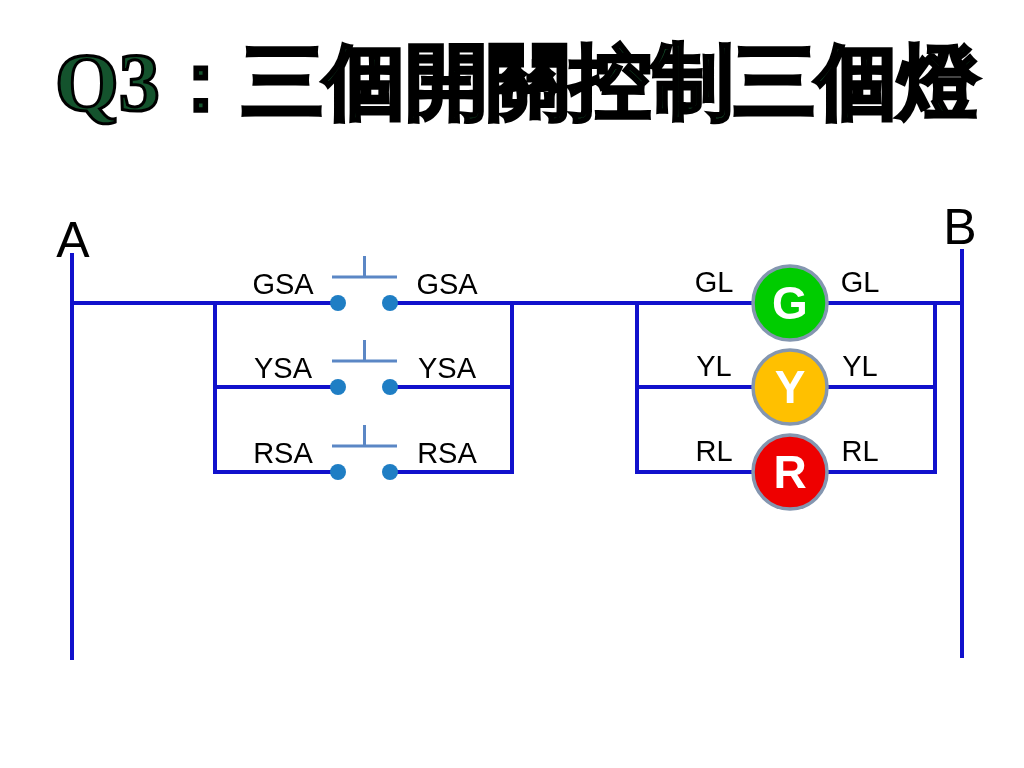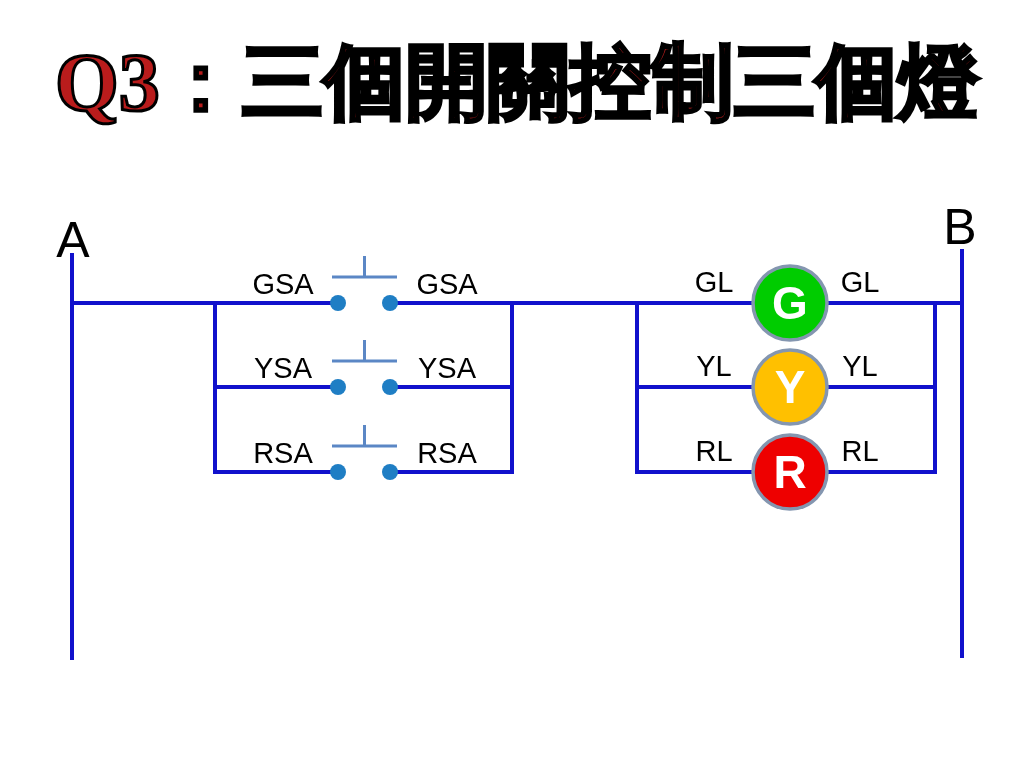--- a/index.html
+++ b/index.html
@@ -3,21 +3,21 @@
 <meta charset="utf-8">
 <style>
   html,body{margin:0;padding:0;}
   body{
     width:1024px;height:768px;position:relative;overflow:hidden;
     background:#ffffff;font-family:"Liberation Sans",sans-serif;
   }
   .slide-title{
     position:absolute;left:55px;top:28px;margin:0;
     font-family:"Liberation Serif",serif;
-    font-size:82px;font-weight:900;color:#b91c1c;
+    font-size:82px;font-weight:900;color:#14532d;
     -webkit-text-stroke:3px #000;
     letter-spacing:0px;white-space:nowrap;
   }
   svg{position:absolute;left:0;top:0;}
   .lbl{
     font-family:"Liberation Sans",sans-serif;
     font-size:29px;fill:#000;text-anchor:middle;
   }
   .rail-lbl{
     font-family:"Liberation Sans",sans-serif;

